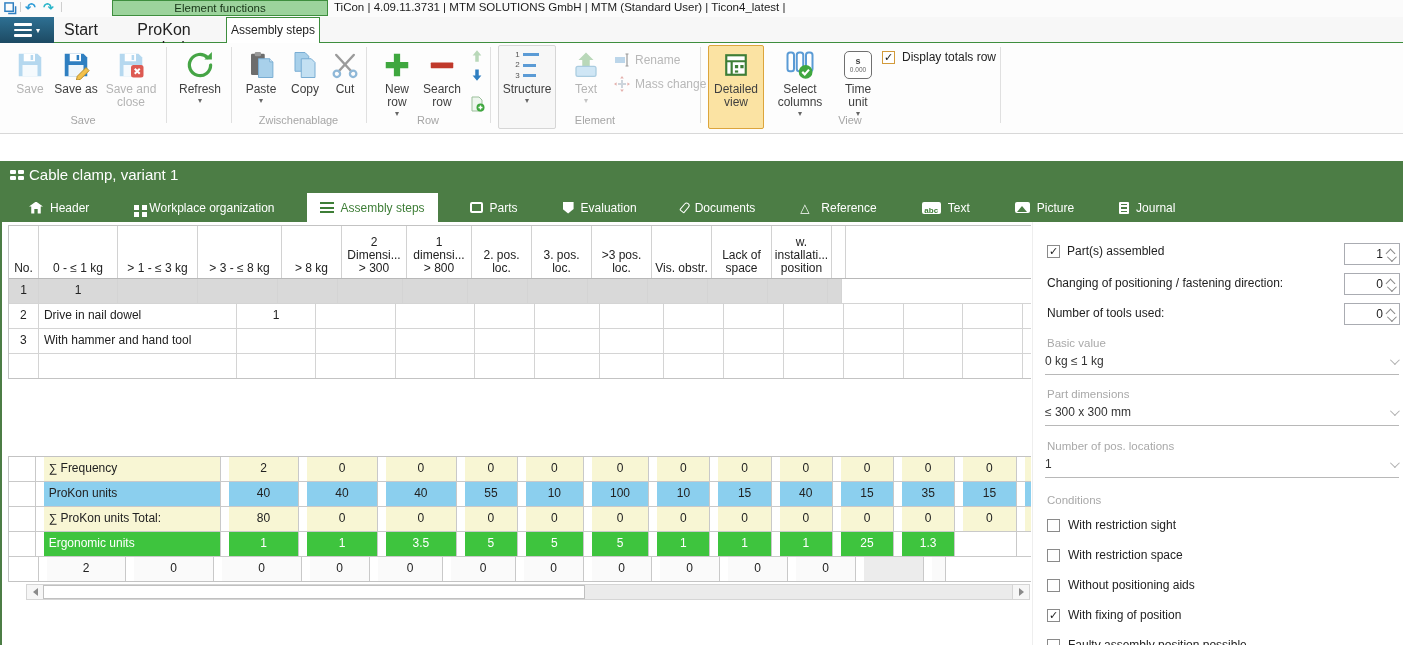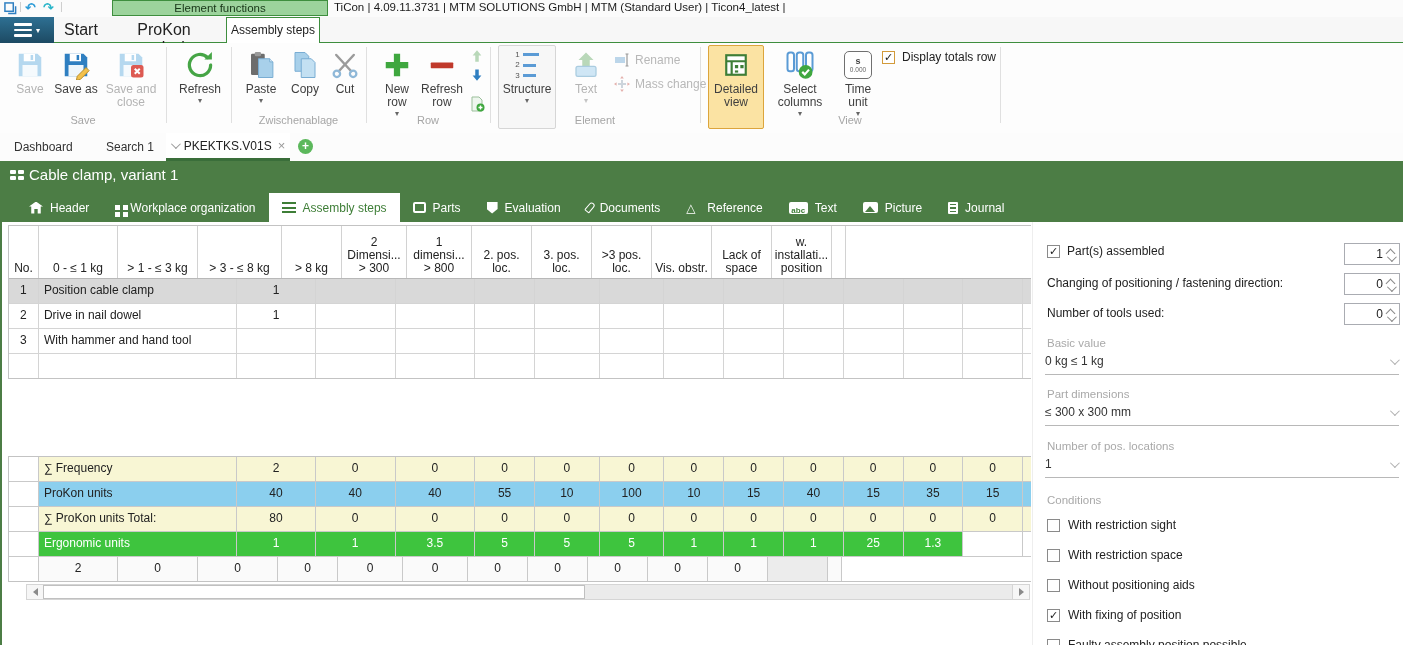--- a/index.html
+++ b/index.html
@@ -58,21 +58,21 @@
   .chev{display:inline-block;width:6px;height:6px;border-right:1.4px solid #9a9a9a;border-bottom:1.4px solid #9a9a9a;}
   .chev.down{transform:rotate(45deg) translateY(-2px);}
   .chev.up{transform:rotate(-135deg);}
   .closex{color:#9a9a9a;font-size:13px;line-height:13px;}
   .plusdoc{position:absolute;left:298px;top:6px;width:15px;height:15px;border-radius:50%;background:#5cb85c;color:#fff;
     text-align:center;line-height:14px;font-size:12px;font-weight:bold;}
   
   .gpanel{position:absolute;left:0;top:161px;width:1403px;height:61px;background:#4c7d45;}
   .gtitle{position:absolute;left:29px;top:5px;font-size:15px;color:#fff;}
   .gticon{position:absolute;left:10px;top:8px;}
-  .subtabs{position:absolute;left:16px;top:32px;height:29px;display:flex;}
+  .subtabs{position:absolute;left:16px;top:32px;height:29px;display:flex;gap:19px;}
   .subtab{display:flex;align-items:center;gap:7px;padding:0 13px;height:29px;color:#fff;--ic:#fff;font-size:12px;cursor:default;}
   .subtab.active{background:#fff;color:#3e7e37;--ic:#3e7e37;}
   .ticon{width:14px;height:12px;position:relative;display:inline-block;flex:none;}
   .home-icon{background:var(--ic);clip-path:polygon(50% 0,100% 42%,84% 42%,84% 100%,62% 100%,62% 62%,38% 62%,38% 100%,16% 100%,16% 42%,0 42%);}
   .workplace-icon{width:5px;height:5px;background:var(--ic);box-shadow:8px 0 0 var(--ic),0 7px 0 var(--ic),8px 7px 0 var(--ic);margin-right:3px;}
   .list-icon{background:repeating-linear-gradient(to bottom,var(--ic) 0 2px,transparent 2px 4.5px);}
   .parts-icon{border:2px solid var(--ic);border-radius:2px;width:9px;height:7px;}
   .shield-icon{background:var(--ic);clip-path:polygon(0 0,100% 0,100% 62%,50% 100%,0 62%);width:11px;height:12px;}
   .paperclip-icon{border:1.5px solid var(--ic);border-radius:5px 5px 2px 2px;width:6px;height:11px;transform:rotate(40deg);box-sizing:border-box;}
   .recycle-icon::after{content:"△";color:var(--ic);font-size:12px;line-height:12px;position:absolute;left:0;top:0;}
@@ -92,21 +92,21 @@
   .thead{display:flex;height:52px;border-bottom:1px solid #b8b8b8;background:#fff;}
   .th{display:flex;align-items:flex-end;justify-content:center;gap:4px;text-align:center;white-space:pre-line;
     font-size:12px;color:#222;border-right:1px solid #d2d2d2;box-sizing:border-box;padding-bottom:3px;line-height:13px;}
   .tr{display:flex;height:24px;border-bottom:1px solid #d4d4d4;background:#fff;}
   .tr:last-child{border-bottom:none;}
   .tr.sel .td{background:#d9d9d9;}
   .td{border-right:1px solid #d4d4d4;box-sizing:border-box;line-height:23px;font-size:12px;overflow:hidden;white-space:nowrap;}
   .td.c{text-align:center;}
   .td.l{text-align:left;padding:0 5px;}
   .sumtable{position:absolute;left:0px;top:231px;border:1px solid #c3c3c3;width:1030px;box-sizing:border-box;}
-  .srow{display:flex;height:24px;border-bottom:1px solid #c9c9c9;}
+  .srow{display:flex;height:24px;border-bottom:1px solid #c9c9c9;gap:8px;}
   .srow:last-child{border-bottom:none;}
   .srow .td{border-right:1px solid #c9c9c9;}
   .srow.yellow .td{background:#f8f6d4;}
   .srow.blue .td{background:#8bcfee;}
   .srow.green .td{background:#3ec43e;color:#fff;}
   .srow.plain .td{background:#fafafa;}
   .srow .td.lead{background:#fff;}
   .srow.green .td.nul{background:#fff;}
   .srow.plain .td.nul{background:#ececec;}
   .srow.green .td.filler{background:#fff;}
@@ -264,21 +264,21 @@
       </span>
         <span>New row</span>
       <span class="dar">▾</span>
     </div>
     <div class="bb" style="left:420px;width:44px;">
       <span class="ic">
         <svg width="30" height="30" viewBox="0 0 24 24">
             <rect x="3" y="10" width="18" height="4.5" rx="0.5" fill="#c0392b"></rect>
           </svg>
       </span>
-        <span>Refresh row</span>
+        <span>Search row</span>
     </div>
     <div class="stackbtn" style="top:4px;">
       <svg width="14" height="15" viewBox="0 0 16 16">
           <path d="M6 15V8H3l5-6 5 6h-3v7z" fill="#b9d8b9"></path>
         </svg>
     </div>
     <div class="stackbtn" style="top:24px;">
       <svg width="14" height="15" viewBox="0 0 16 16">
           <path d="M6 1v7H3l5 6 5-6h-3V1z" fill="#2f7fc1"></path>
         </svg>
@@ -378,30 +378,20 @@
       <span>Display totals row</span>
     </div>
 
     <div class="glabel-ribbon" style="left:0;width:166px;">Save</div>
     <div class="glabel-ribbon" style="left:231px;width:135px;">Zwischenablage</div>
     <div class="glabel-ribbon" style="left:366px;width:124px;">Row</div>
     <div class="glabel-ribbon" style="left:490px;width:210px;">Element</div>
     <div class="glabel-ribbon" style="left:700px;width:300px;">View</div>
   </div>
 
-  <div class="doctabs">
-    <span class="dtab" style="left:14px;">Dashboard</span>
-    <span class="dtab" style="left:106px;">Search 1</span>
-    <div class="dtab-active">
-      <span class="chev down"></span>
-      <span>PKEKTKS.V01S</span>
-      <span class="closex">×</span>
-    </div>
-    <div class="plusdoc">+</div>
-  </div>
 
   <div class="gpanel">
     <span class="gticon">
       <svg width="14" height="13" viewBox="0 0 14 13">
           <g fill="#fff">
             <rect x="0" y="1" width="6" height="4" rx="1"></rect>
             <rect x="8" y="1" width="6" height="4" rx="1"></rect>
             <rect x="0" y="7" width="6" height="4" rx="1"></rect>
             <rect x="8" y="7" width="6" height="4" rx="1"></rect>
           </g>
@@ -479,21 +469,20 @@
             <div class="th" style="width: 60px;"><span>Lack of
 space</span></div>
             <div class="th" style="width: 60px;"><span>w.
 installati...
 position</span></div>
             <div class="th" style="width: 14px;"></div>
           </div>
         <div id="tbody">
             <div class="tr sel">
               <div class="td c" style="width: 30px;">1</div>
-              <div class="td l" style="width: 199px;">Position cable clamp</div>
               <div class="td c" style="width: 79px;">1</div>
               <div class="td c" style="width: 80px;"></div>
               <div class="td c" style="width: 80px;"></div>
               <div class="td c" style="width: 60px;"></div>
               <div class="td c" style="width: 65px;"></div>
               <div class="td c" style="width: 65px;"></div>
               <div class="td c" style="width: 60px;"></div>
               <div class="td c" style="width: 60px;"></div>
               <div class="td c" style="width: 60px;"></div>
               <div class="td c" style="width: 60px;"></div>

